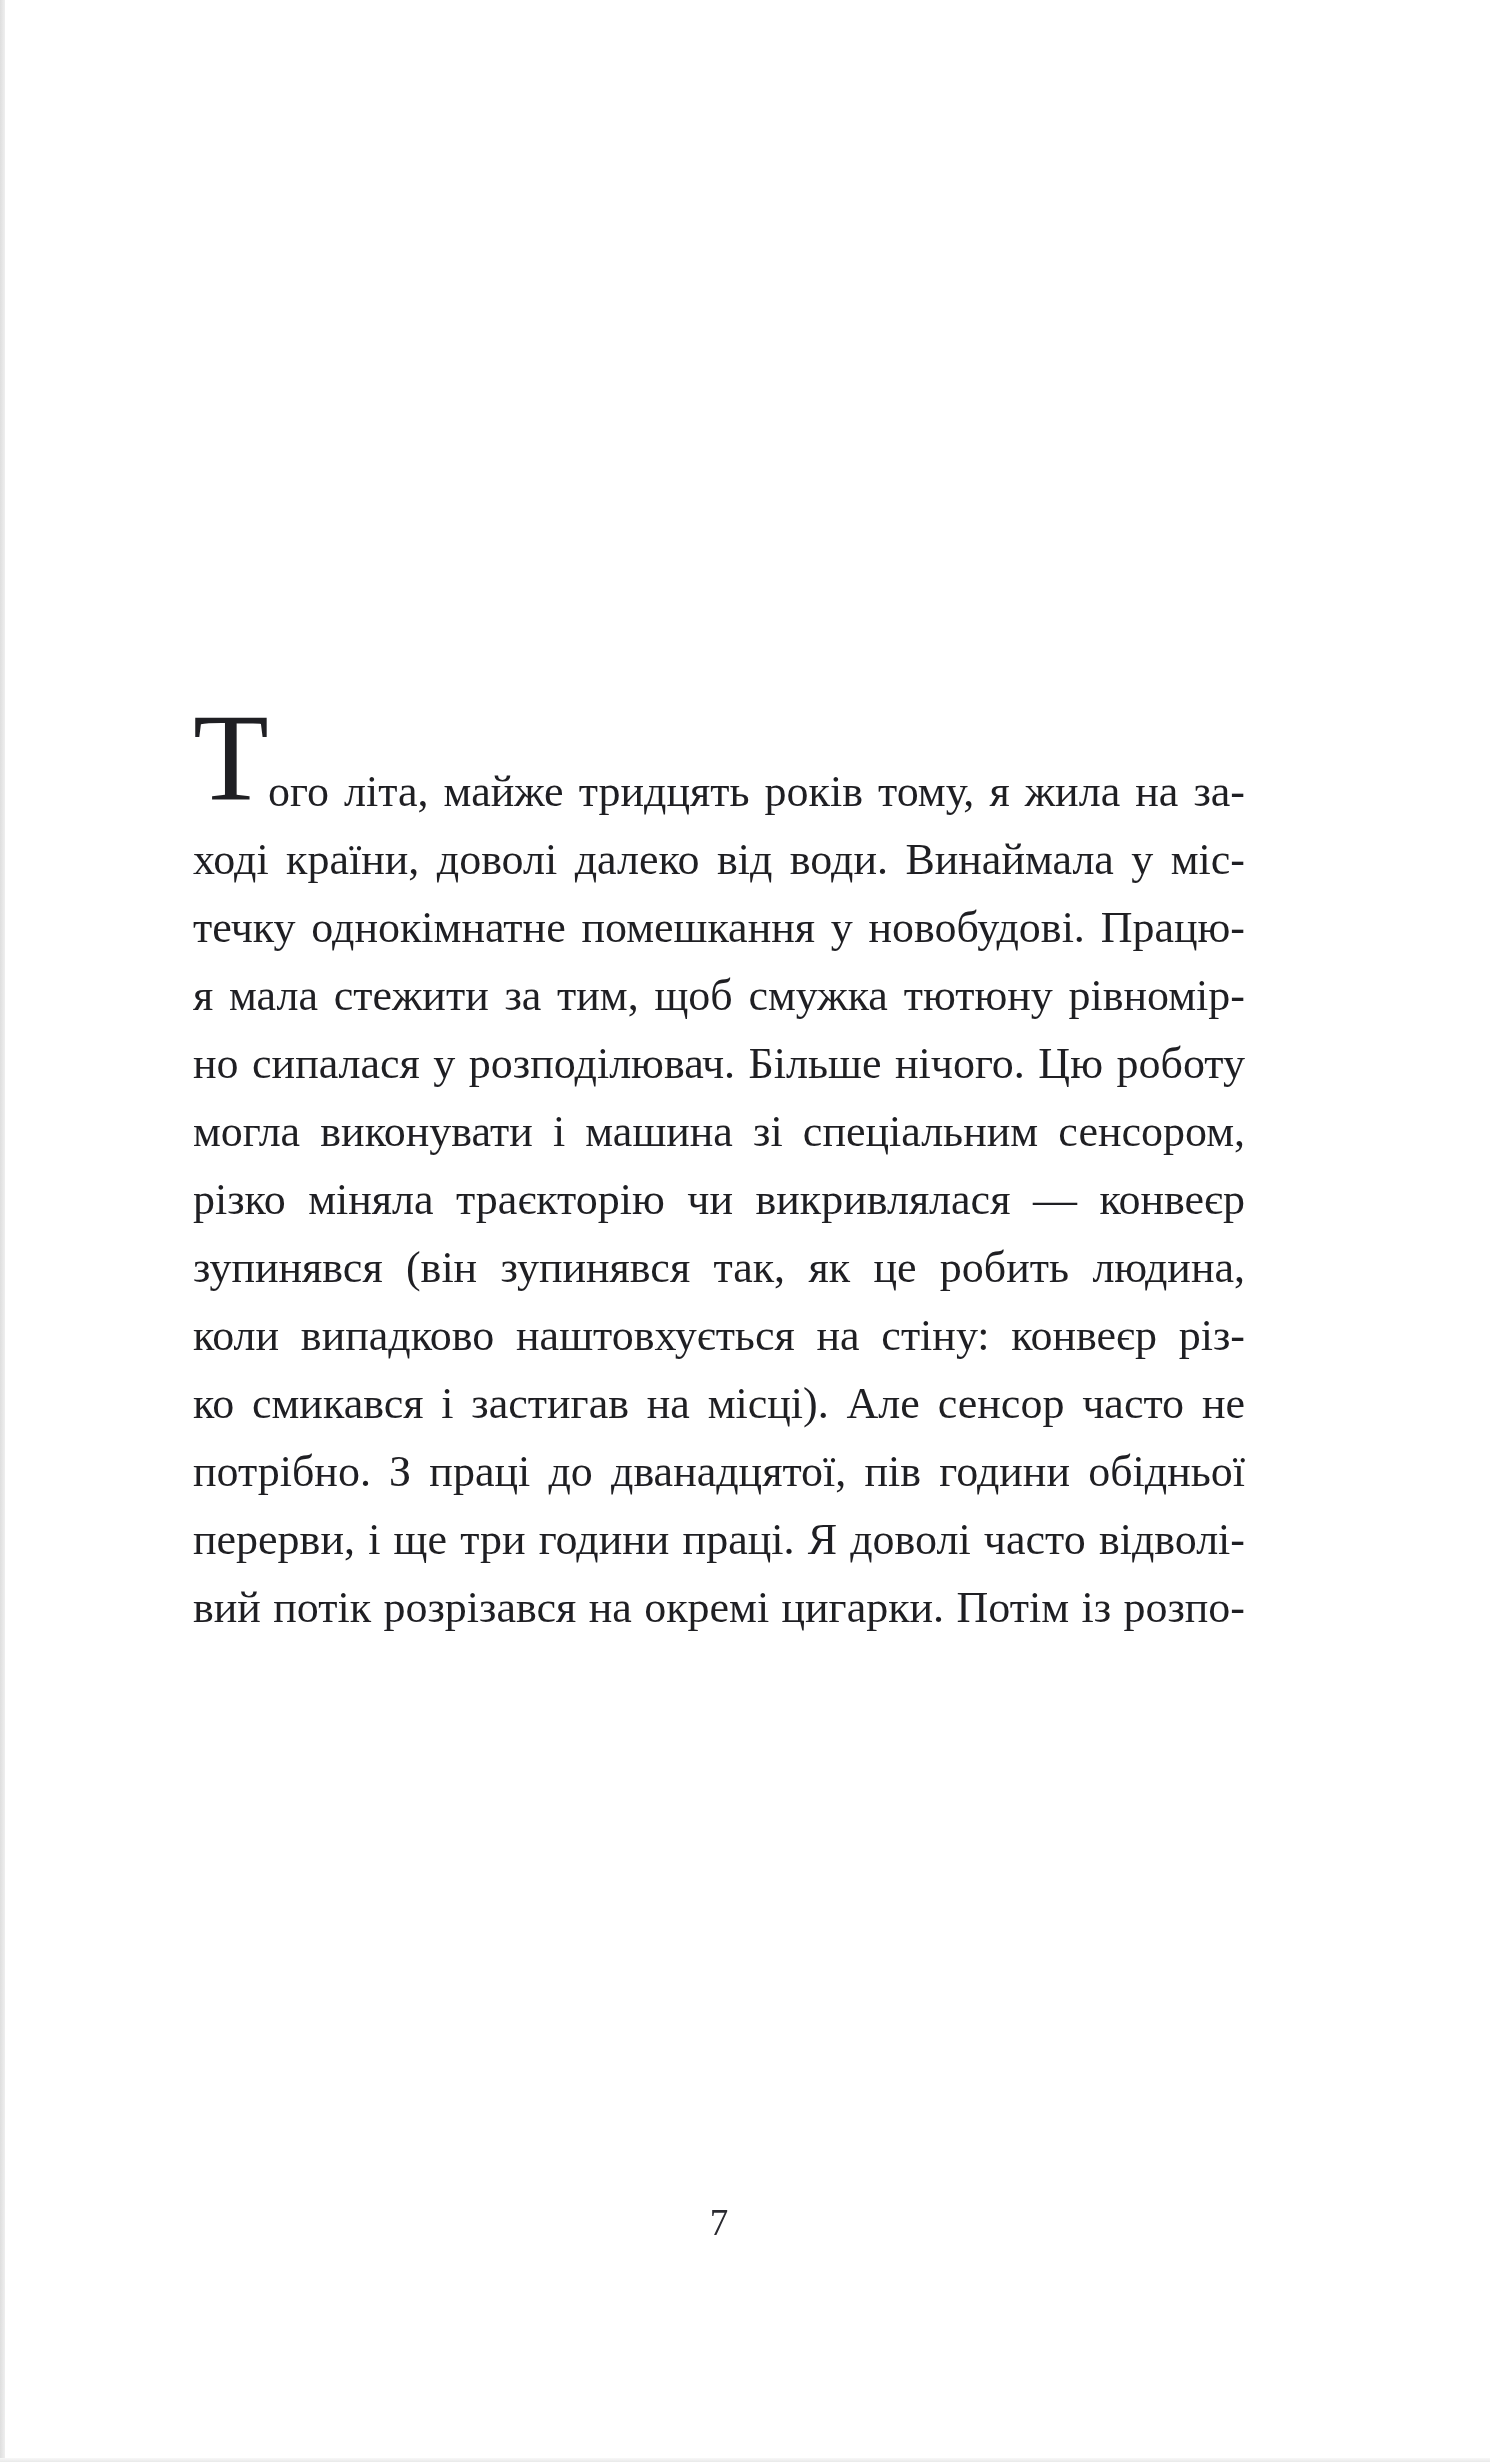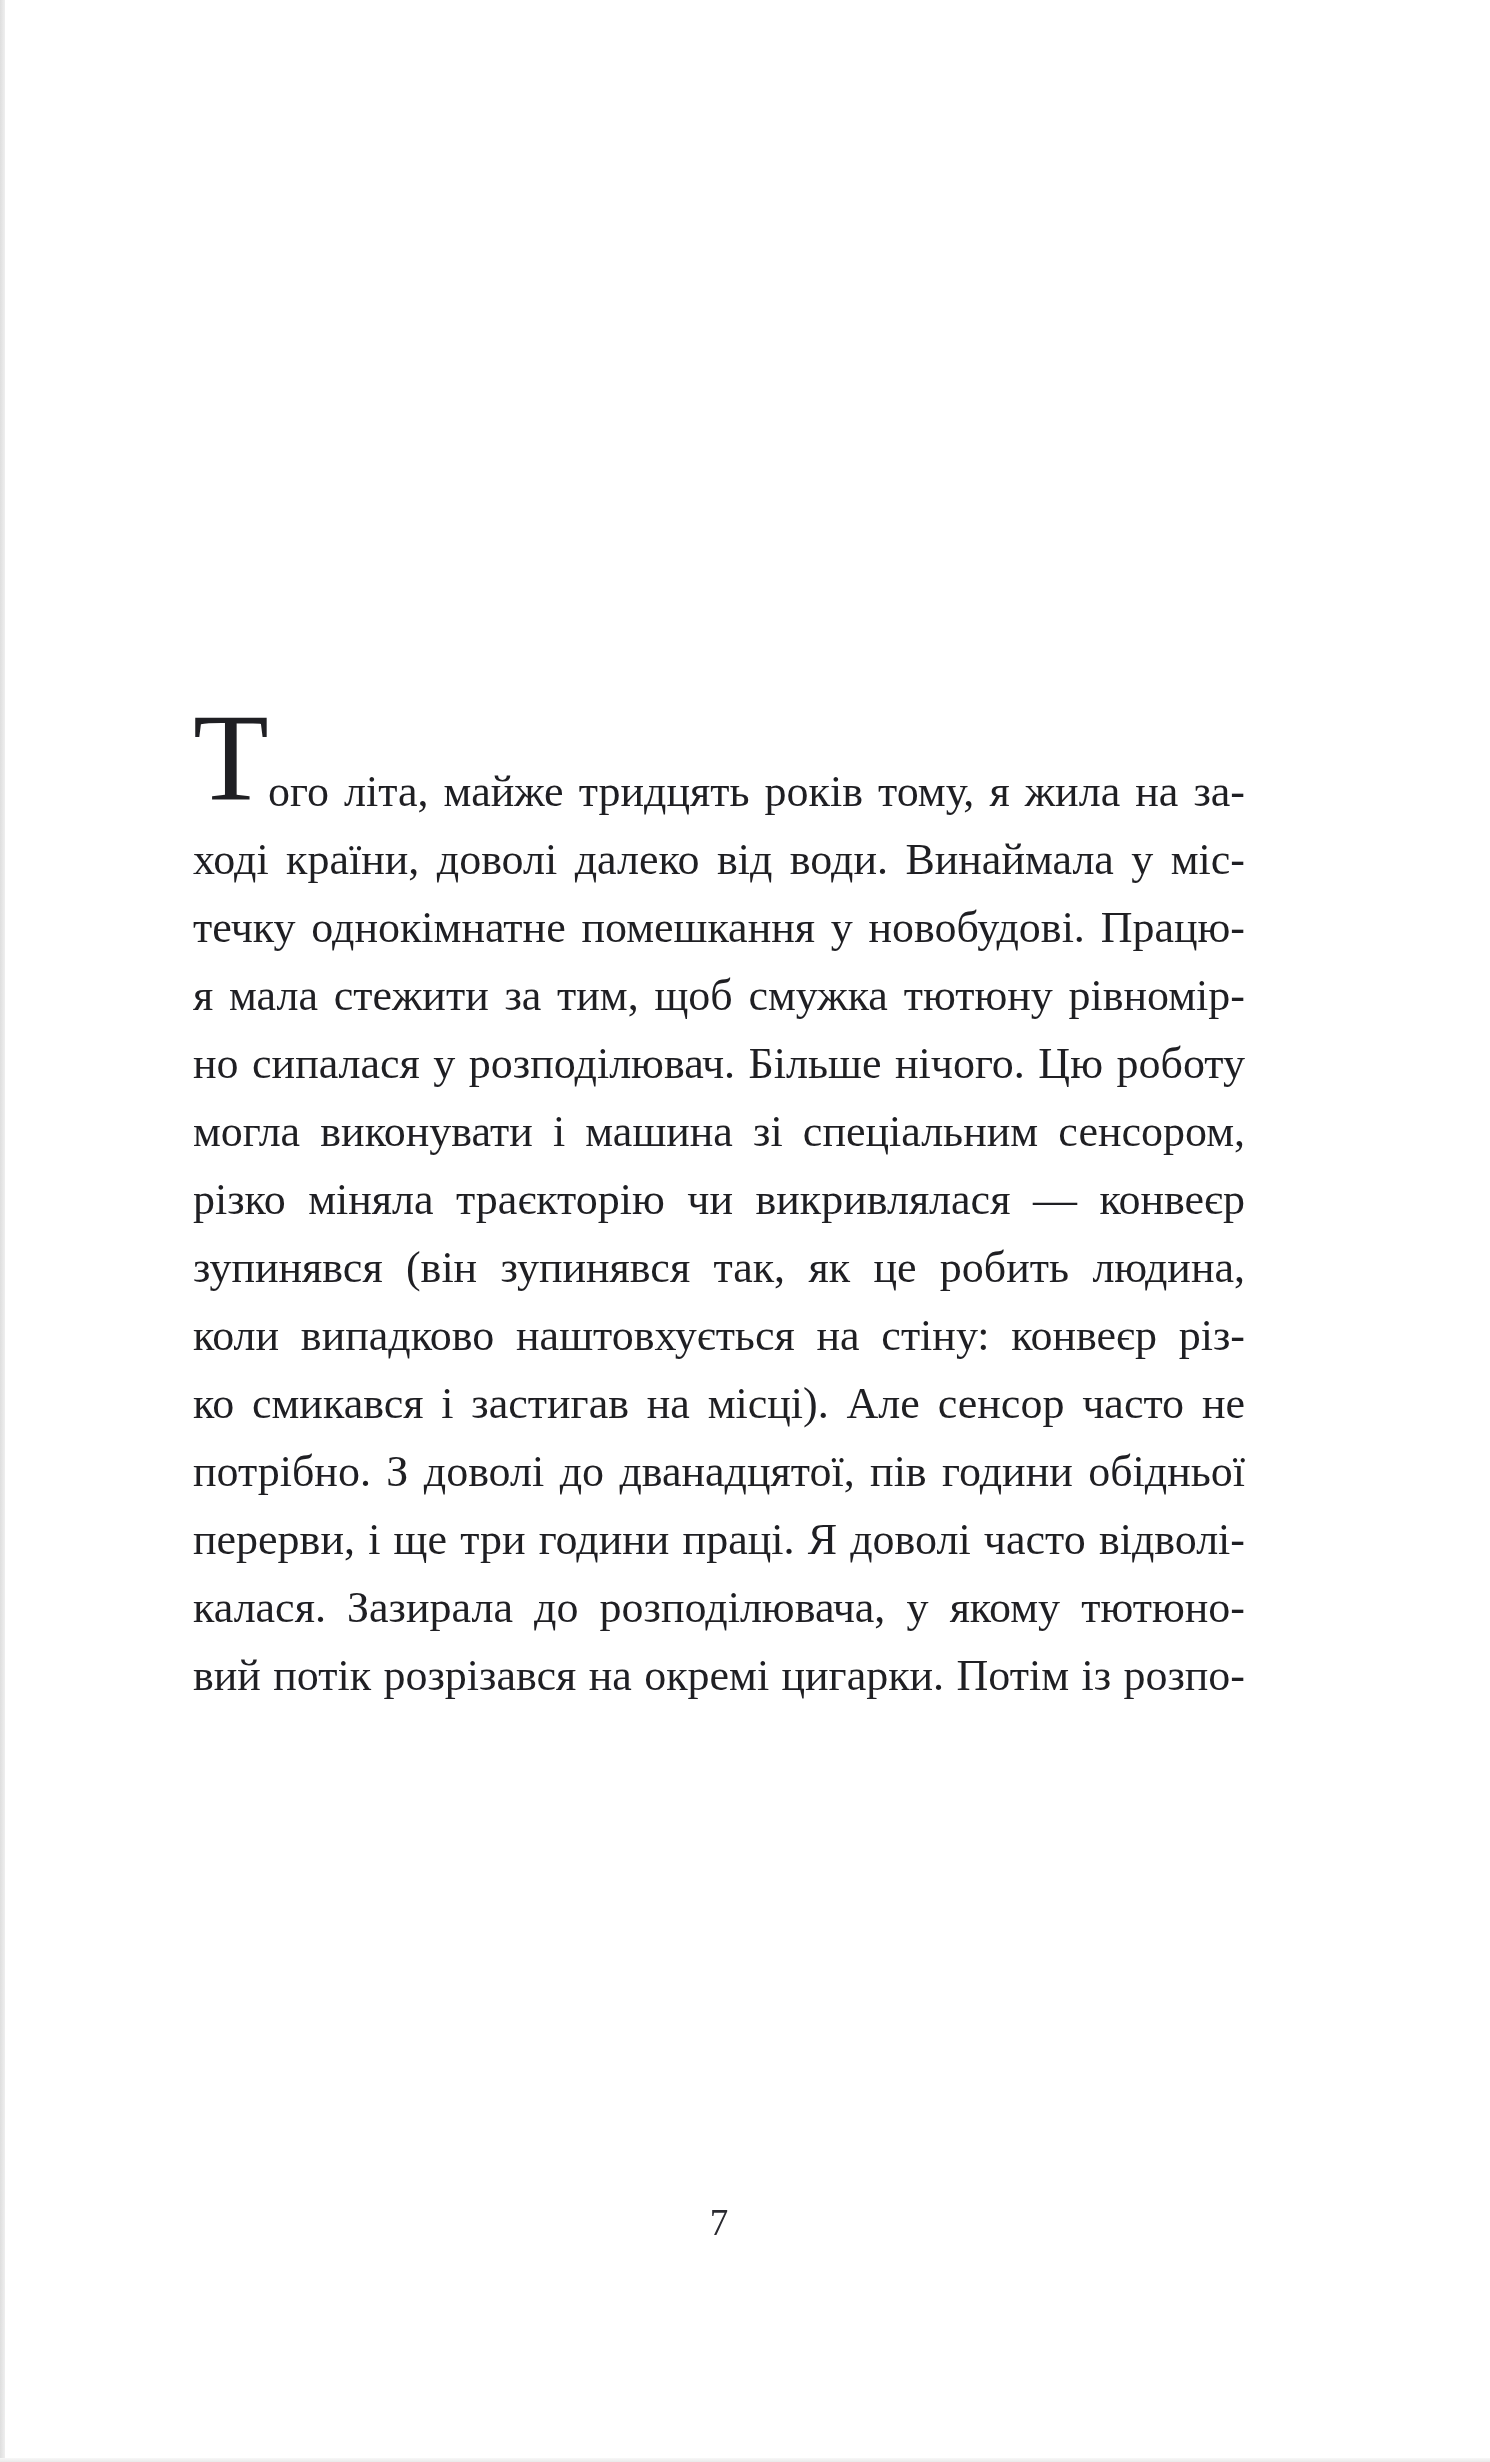--- a/index.html
+++ b/index.html
@@ -92,25 +92,24 @@
         <div class="line"><span>різко міняла траєкторію чи викривлялася — конвеєр</span></div>
 
         <div class="line"><span>зупинявся (він зупинявся так, як це робить людина,</span></div>
 
         <div class="line"><span>коли випадково наштовхується на стіну: конвеєр різ-</span></div>
 
         <div class="line"><span>ко смикався і застигав на місці). Але сенсор часто не</span></div>
 
 
 
-        <div class="line"><span>потрібно. З доволі до дванадцятої, пів години обідньої</span></div>
+        <div class="line"><span>потрібно. З праці до дванадцятої, пів години обідньої</span></div>
 
         <div class="line"><span>перерви, і ще три години праці. Я доволі часто відволі-</span></div>
 
-        <div class="line"><span>калася. Зазирала до розподілювача, у якому тютюно-</span></div>
 
         <div class="line"><span>вий потік розрізався на окремі цигарки. Потім із розпо-</span></div>
 
       </div>
   </div>
 
   <div class="page-number">7</div>
 </div>
 
 

